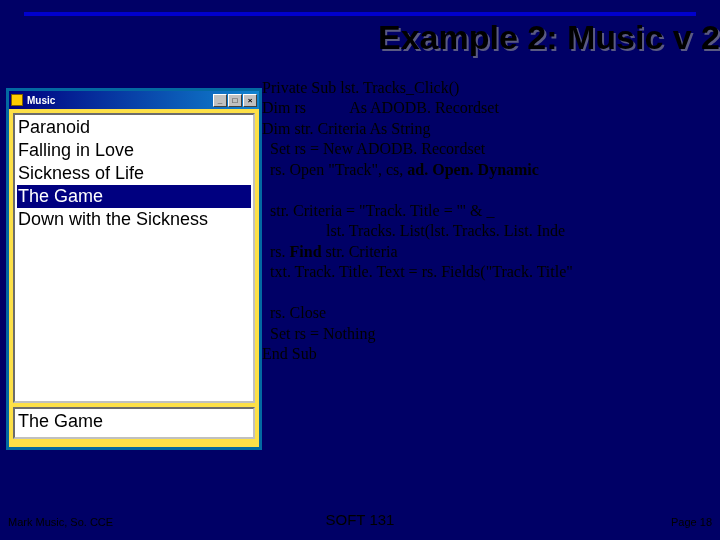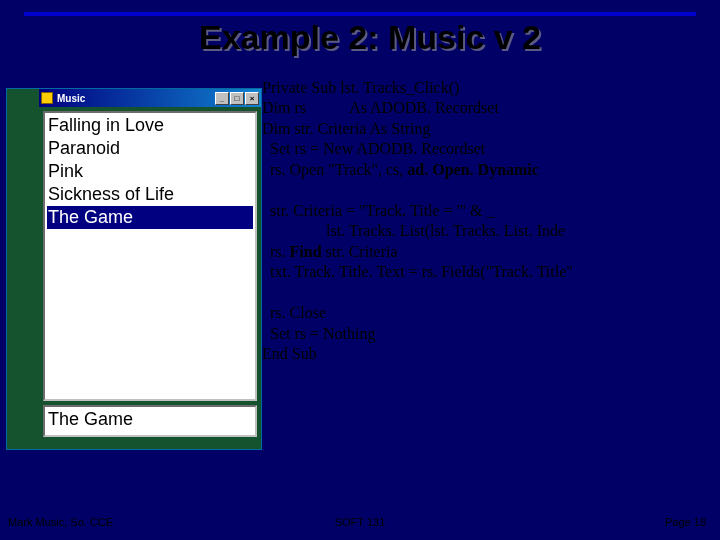--- a/index.html
+++ b/index.html
@@ -17,44 +17,43 @@
     left: 24px;
     right: 24px;
     height: 4px;
     background: #0000cc;
   }
   .title {
     position: absolute;
     top: 18px;
     left: 0;
     right: 0;
-    text-align: center;
+    text-align: right;
     font-size: 34px;
     font-weight: bold;
     color: #000;
     text-shadow: 2px 2px 0 rgba(150,150,150,0.6);
     margin-left: 20px;
   }
   .content-row {
     position: absolute;
     top: 78px;
     left: 6px;
     right: 0;
     bottom: 40px;
     display: flex;
   }
   .window {
     width: 256px;
     flex-shrink: 0;
-    background: #14532d;
-    border: 1px solid #0369a1;
+    background: #fde047;
+    border: 3px solid #0369a1;
     font-family: "MS Sans Serif", Tahoma, Arial, sans-serif;
     margin-top: 10px;
     height: 362px;
-    padding-left: 32px;
   }
   .titlebar {
     height: 18px;
     background: linear-gradient(to right, #000080, #1084d0);
     display: flex;
     align-items: center;
     padding: 0 2px;
     color: #fff;
     font-size: 10px;
     font-weight: bold;
@@ -118,26 +117,26 @@
     left: 8px;
     bottom: 12px;
     font-size: 11px;
     color: #000;
   }
   .footer-center {
     position: absolute;
     left: 0; right: 0;
     bottom: 12px;
     text-align: center;
-    font-size: 11px;
+    font-size: 15px;
     color: #000;
   }
   .footer-right {
     position: absolute;
-    right: 14px;
+    right: 8px;
     bottom: 12px;
     font-size: 11px;
     color: #000;
   }
   .ticon {
     width: 12px; height: 12px;
     display: inline-block;
     background: #ffcc00;
     border: 1px solid #806000;
     margin-right: 4px;
@@ -154,25 +153,25 @@
   <div class="window">
     <div class="titlebar">
       <span class="ticon"></span>
       <span>Music</span>
       <span class="spacer"></span>
       <span class="win-btn">_</span>
       <span class="win-btn">□</span>
       <span class="win-btn">×</span>
     </div>
     <div class="listbox" id="listbox">
+        <div class="list-item">Paranoid</div>
         <div class="list-item">Falling in Love</div>
-        <div class="list-item">Paranoid</div>
-        <div class="list-item">Pink</div>
         <div class="list-item">Sickness of Life</div>
         <div class="list-item selected">The Game</div>
+        <div class="list-item">Down with the Sickness</div>
       </div>
     <div class="textbox">The Game</div>
   </div>
 
   <div class="code"><span>Private Sub lst. Tracks_Click()</span>
 <span>Dim rs</span>           <span>As ADODB. Recordset</span>
 <span>Dim str. Criteria As String</span>
 <span>  Set rs = New ADODB. Recordset</span>
 <span>  rs. Open "Track", cs, </span><b>ad. Open. Dynamic</b>
 <span></span>

